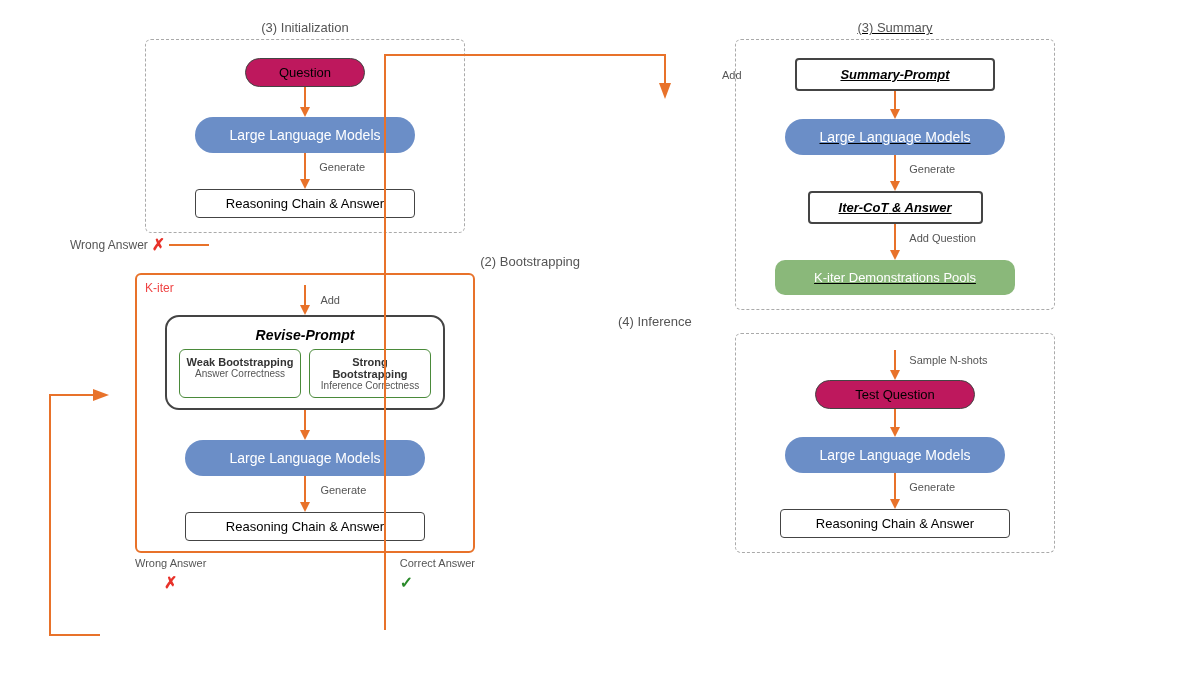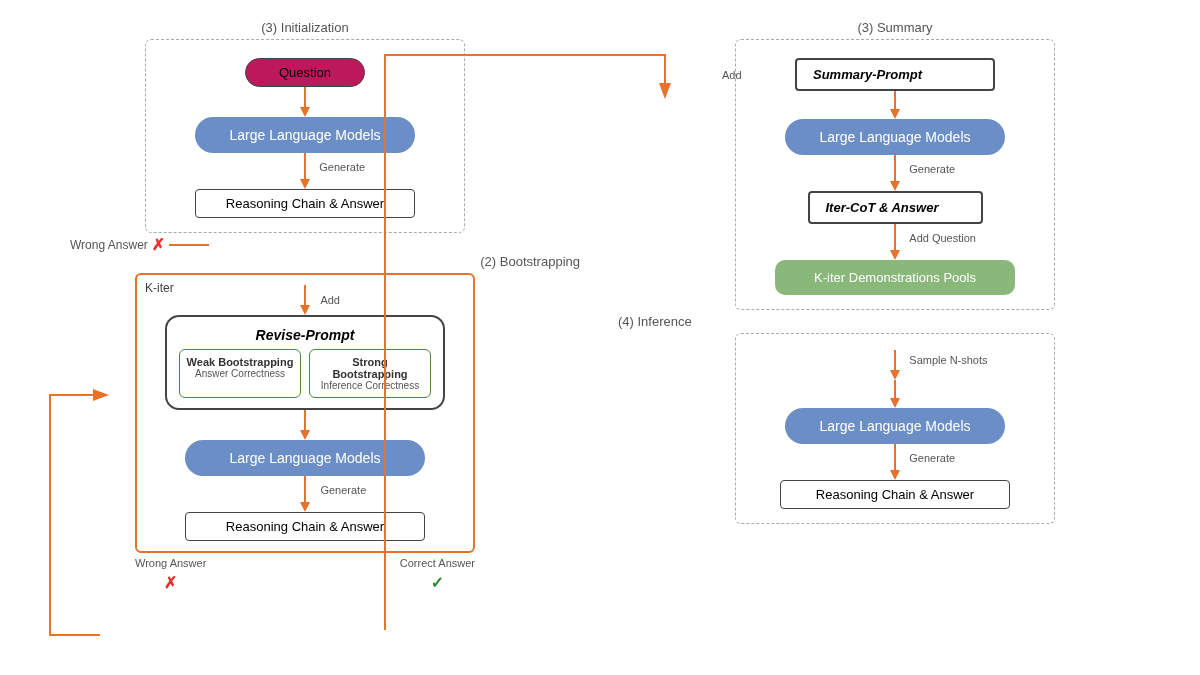--- a/index.html
+++ b/index.html
@@ -60,21 +60,21 @@
       flex-direction: column;
       align-items: center;
       gap: 0;
       position: relative;
     }
     .k-iter-label {
       position: absolute;
       top: 6px;
       left: 8px;
       font-size: 12px;
-      color: #404040;
+      color: #ef4444;
     }
 
     
     .node-rounded {
       border: 1.5px solid #444;
       border-radius: 20px;
       padding: 6px 18px;
       font-size: 13px;
       background: #be185d;
       text-align: center;
@@ -99,21 +99,21 @@
       text-align: center;
     }
     .node-bold-rect {
       border: 2px solid #444;
       border-radius: 4px;
       padding: 7px 16px;
       font-size: 13px;
       font-weight: bold;
       font-style: italic;
       background: #fff;
-      text-align: left;
+      text-align: center;
     }
     .node-green {
       background: #8ab87a;
       color: #fff;
       border-radius: 10px;
       padding: 10px 0;
       width: 100%;
       font-size: 13px;
       text-align: center;
       border: none;
@@ -174,20 +174,21 @@
     
     .section1 {
       display: flex;
       flex-direction: column;
       align-items: center;
     }
     .section3 {
       display: flex;
       flex-direction: column;
       align-items: center;
+      text-decoration: underline;
     }
     .section4 {
       display: flex;
       flex-direction: column;
       align-items: center;
       margin-top: 4px;
     }
   </style>
 </head>
 <body>
@@ -283,21 +284,21 @@
 
         <div class="node-white-rect" style="width:240px;">Reasoning Chain &amp; Answer</div>
 
       </div>
 
       <div style="display:flex; justify-content:space-between; width:340px; margin-top:4px;">
         <div style="display:flex; align-items:center; gap:4px; flex-direction:column; margin-left:0px;">
           <span style="font-size:11px; color:#555; text-align:center;">Wrong Answer</span>
           <span style="color:#e8322a; font-size:16px; font-weight:bold;">✗</span>
         </div>
-        <div style="display:flex; align-items:center; gap:4px; flex-direction:column; margin-right:0px;">
+        <div style="display:flex; align-items:flex-start; gap:4px; flex-direction:column; margin-right:0px;">
           <span style="font-size:11px; color:#555; text-align:center;">Correct Answer</span>
           <span style="color:#2a8a2a; font-size:16px; font-weight:bold;">✓</span>
         </div>
       </div>
     </div>
 
   </div>
 
   <div class="right-panel" style="position:relative;">
 
@@ -350,20 +351,21 @@
       <div class="dashed-box" style="width:320px; padding-bottom:14px;">
 
         <div style="position:relative; height:30px; width:100%; display:flex; flex-direction:column; align-items:center; margin-top:4px;justify-content:flex-end;">
           <svg width="20" height="30" style="display:block; margin:0 auto;">
             <line x1="10" y1="0" x2="10" y2="22" stroke="#e8722a" stroke-width="2"></line>
             <polygon points="5,20 15,20 10,30" fill="#e8722a"></polygon>
           </svg>
           <span style="position:absolute; left:55%; top:4px; font-size:11px; color:#555; white-space:nowrap;">Sample N-shots</span>
         </div>
 
+        <div class="node-rounded" style="width:160px;">Test Question</div>
 
         <div style="height:28px; display:flex; flex-direction:column; align-items:center; width:100%;">
           <svg width="20" height="28" style="display:block; margin:0 auto;">
             <line x1="10" y1="0" x2="10" y2="20" stroke="#e8722a" stroke-width="2"></line>
             <polygon points="5,18 15,18 10,28" fill="#e8722a"></polygon>
           </svg>
         </div>
 
         <div class="node-blue" style="width:220px; border-radius:25px;">Large Language Models</div>
 

